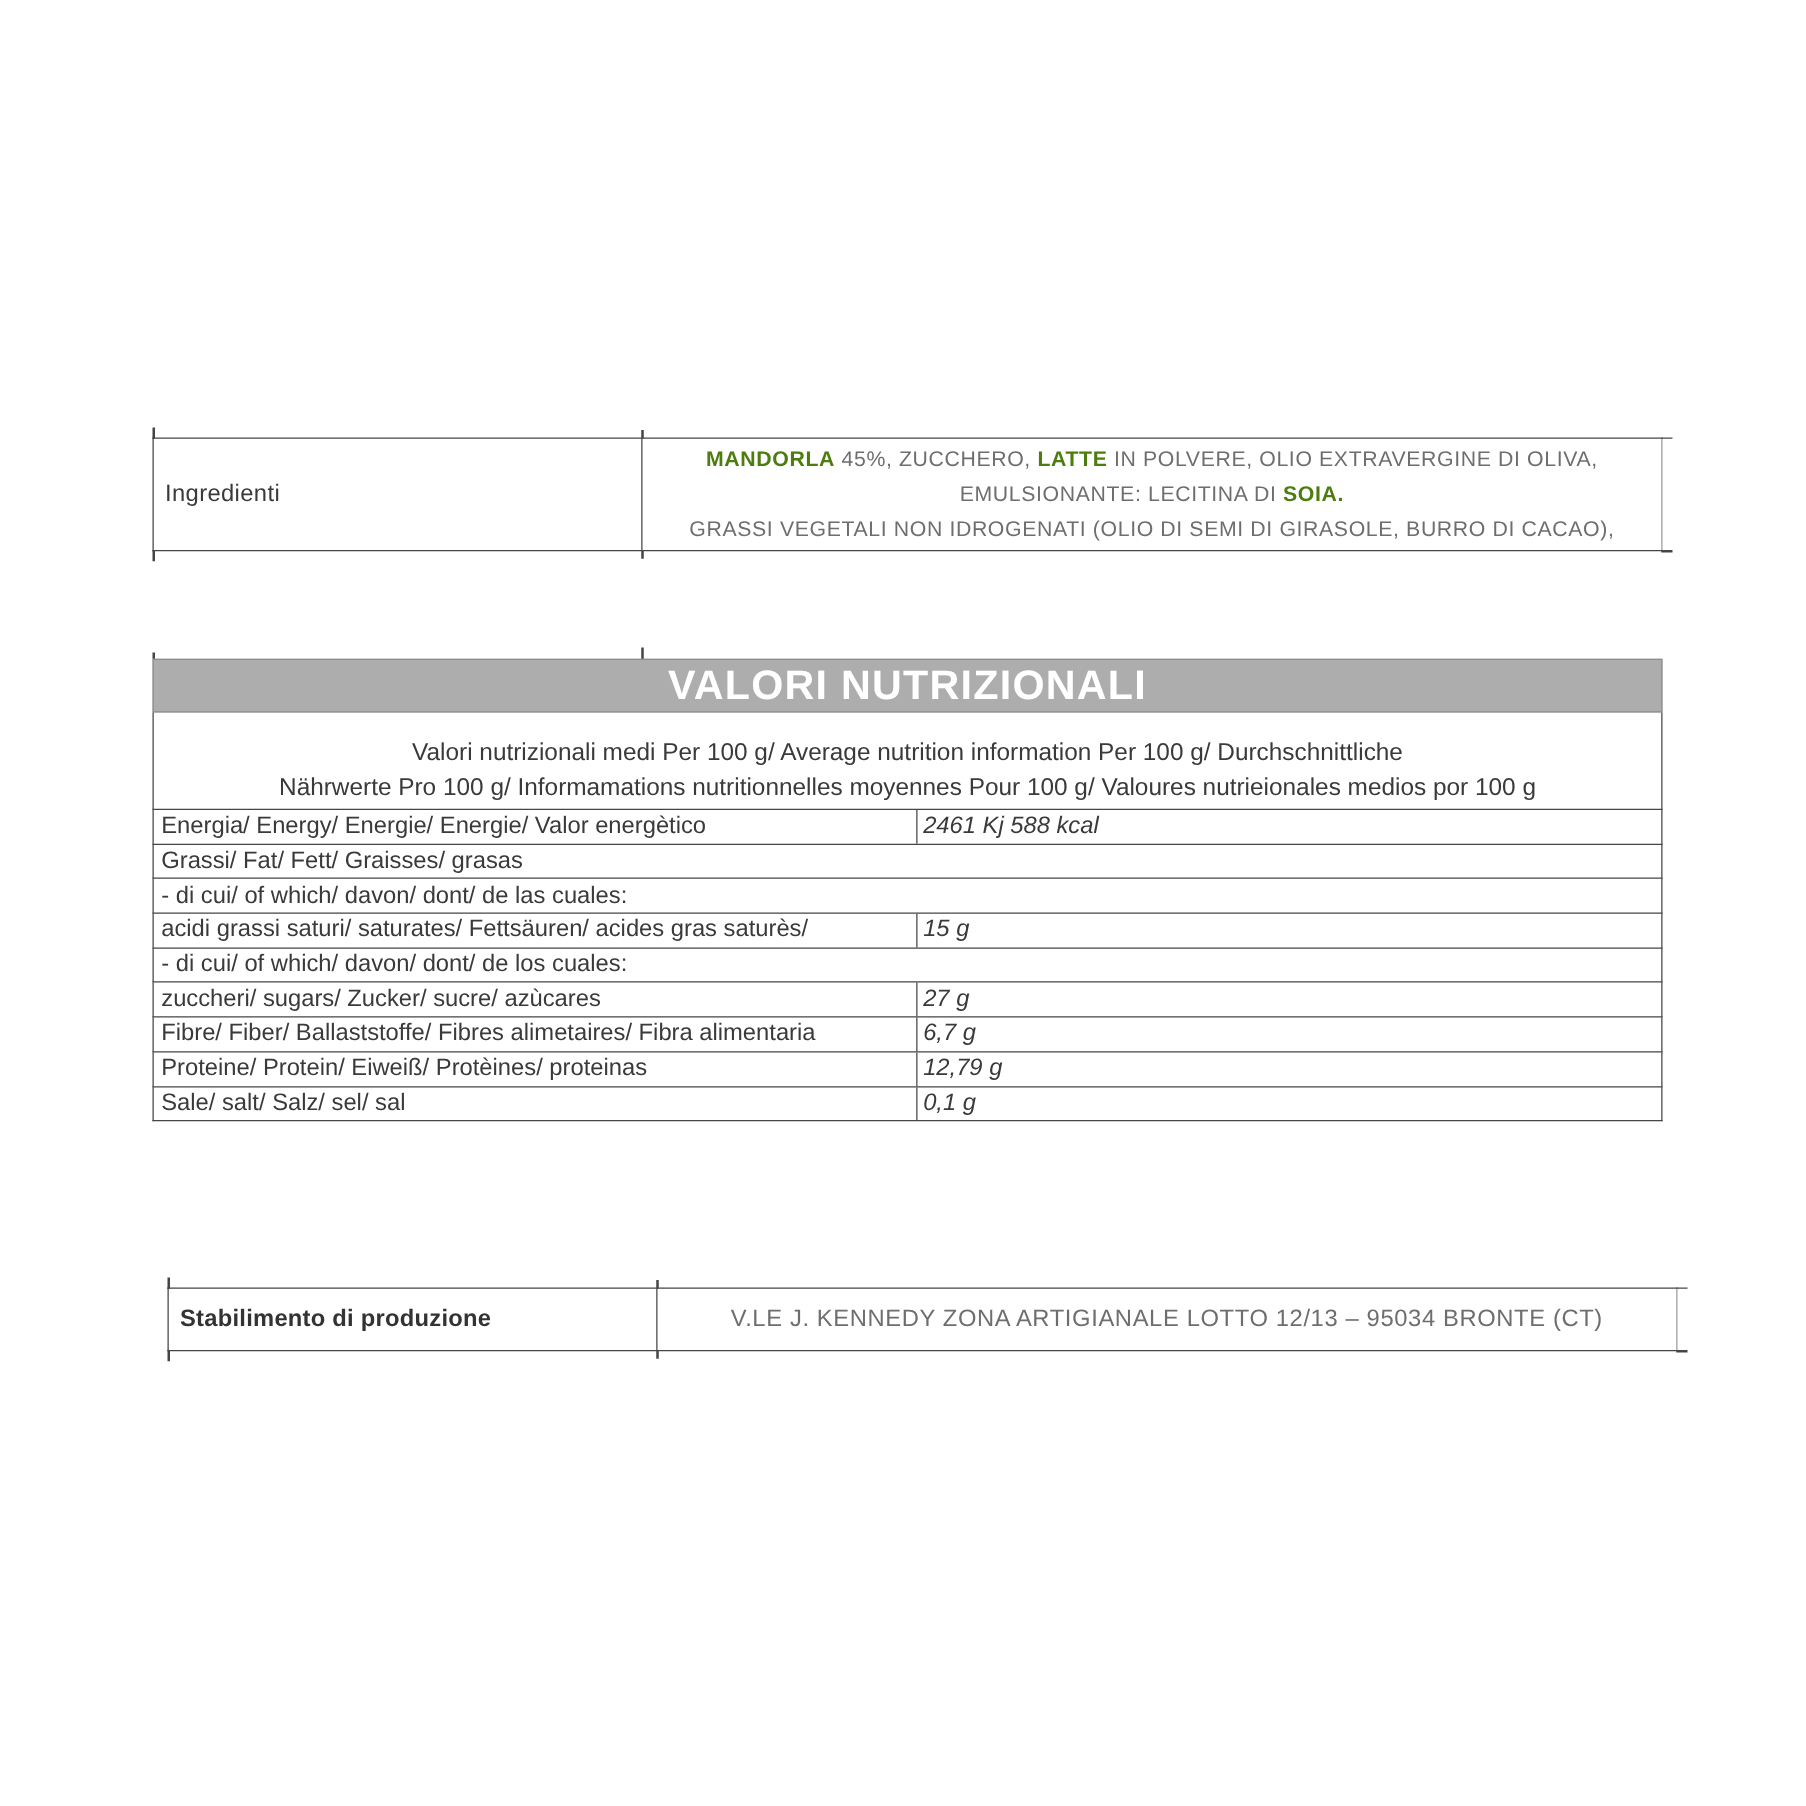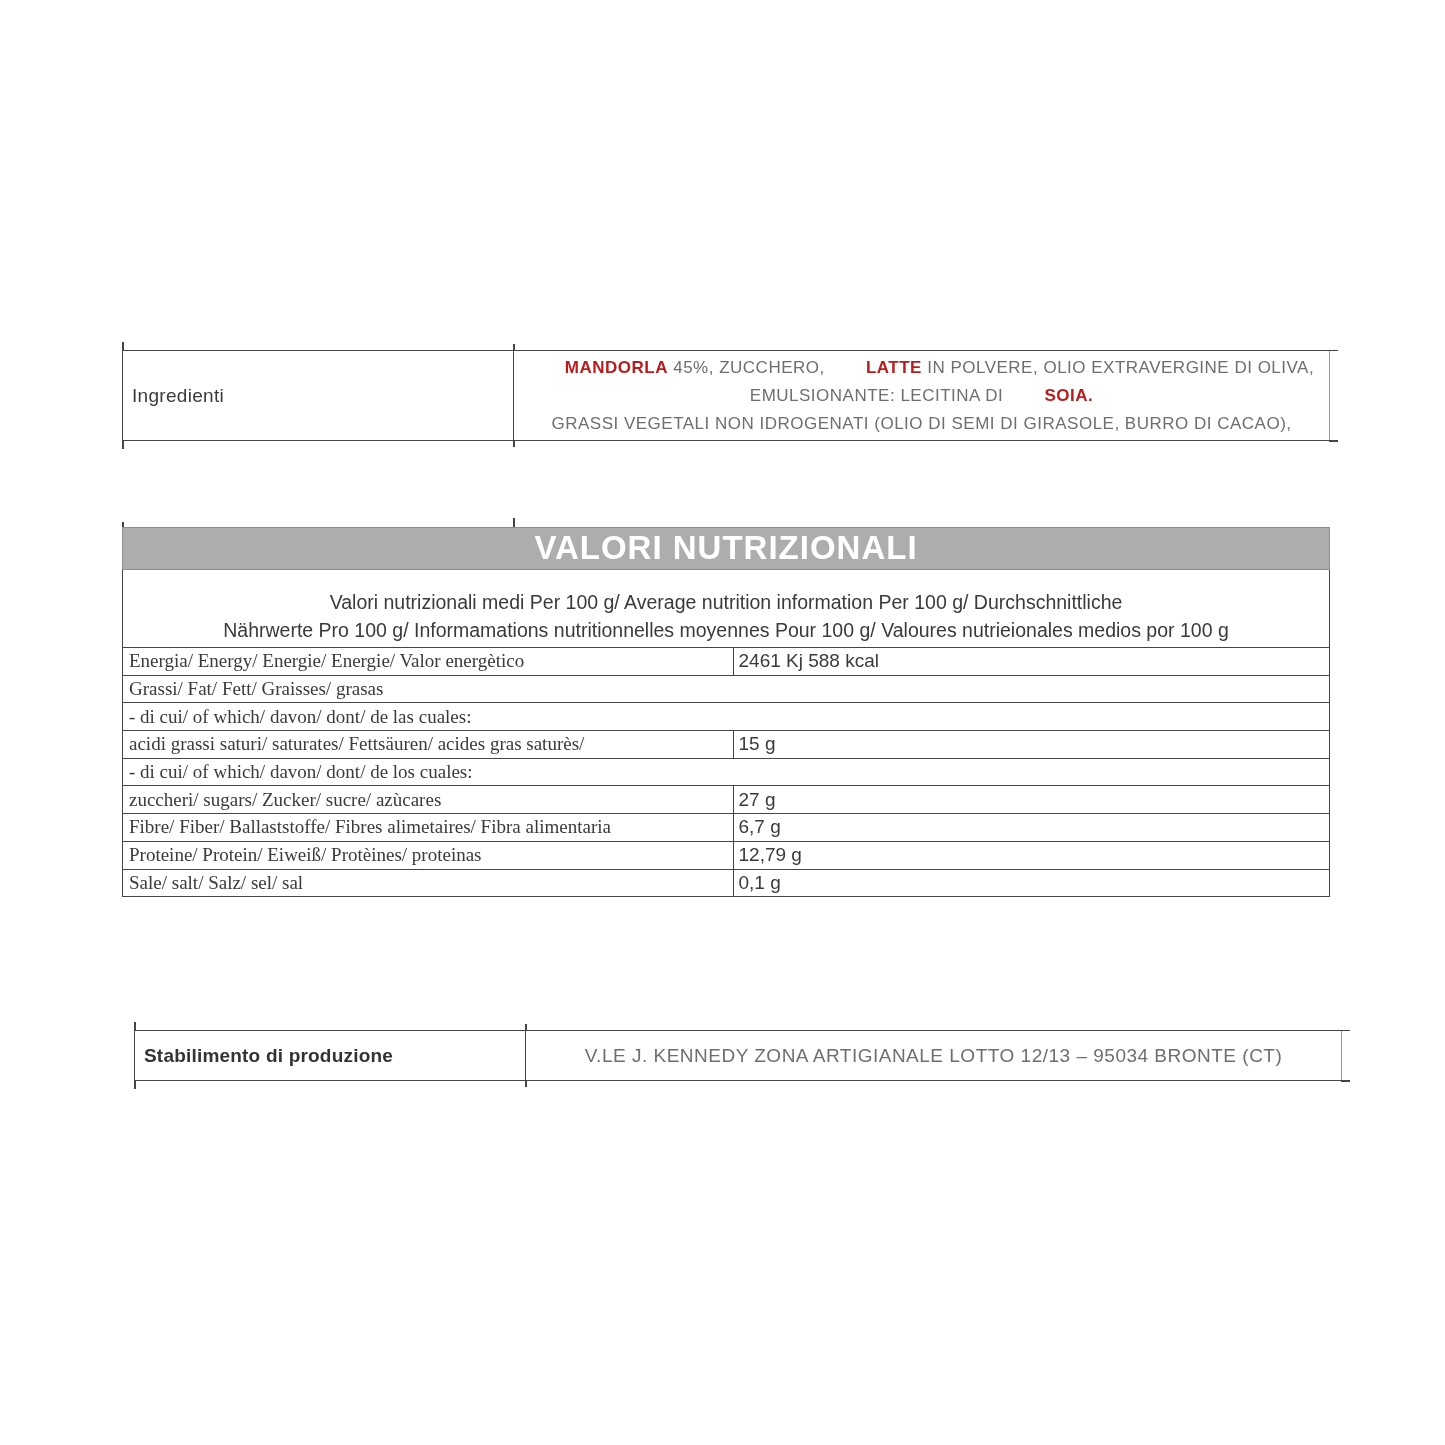--- a/index.html
+++ b/index.html
@@ -28,21 +28,21 @@
   .ing-label{
     width:391px;box-sizing:border-box;border-right:1px solid var(--line);
     display:flex;align-items:center;padding-left:9px;
     font-size:19px;color:var(--text-dark);letter-spacing:0.3px;
   }
   .ing-value{
     flex:1;display:flex;flex-direction:column;justify-content:center;
     text-align:center;font-size:17px;line-height:28px;
     color:var(--text-muted);letter-spacing:0.5px;
   }
-  .ing-value .b{font-weight:700;color:#b91c1c;margin-left:36px;}
+  .ing-value .b{font-weight:700;color:#4d7c0f;}
 
   
   .nut{position:absolute;left:122px;top:527px;width:1208px;box-sizing:border-box;}
   .nut-header{
     height:43px;box-sizing:border-box;background:var(--header-bg);
     border:1.5px solid #8d8d8d;
     color:var(--header-text);font-weight:700;font-size:33px;letter-spacing:1px;
     text-align:center;line-height:40px;
   }
   .nut-sub{
@@ -53,26 +53,26 @@
   }
   .nut-sub .line{height:28px;line-height:28px;}
   .n-row{
     display:flex;height:27.7px;box-sizing:border-box;
     border-left:1.5px solid var(--line);border-right:1.5px solid var(--line);
     border-bottom:1.5px solid var(--line);
     font-size:19px;color:var(--text-dark);
   }
   .n-label{
     width:609.5px;box-sizing:border-box;padding-left:6px;
-    display:flex;align-items:center;white-space:nowrap;overflow:hidden;font-family:Liberation Serif, serif;
+    display:flex;align-items:center;white-space:nowrap;overflow:hidden;
   }
   .n-row.span .n-label{width:100%;}
   .n-value{
     flex:1;box-sizing:border-box;border-left:1.5px solid var(--line);
-    padding-left:5px;display:flex;align-items:center;white-space:nowrap;
+    padding-left:5px;display:flex;align-items:center;white-space:nowrap;font-style:italic;
   }
 
   
   .prod{
     position:absolute;left:122px;top:1030px;width:1208px;height:51px;
     box-sizing:border-box;display:flex;
     border-top:1.5px solid var(--line);border-bottom:1.5px solid var(--line);
     border-left:1.5px solid var(--line);border-right:1px solid var(--line-faint);margin-left:12px;
   }
   .prod-label{

